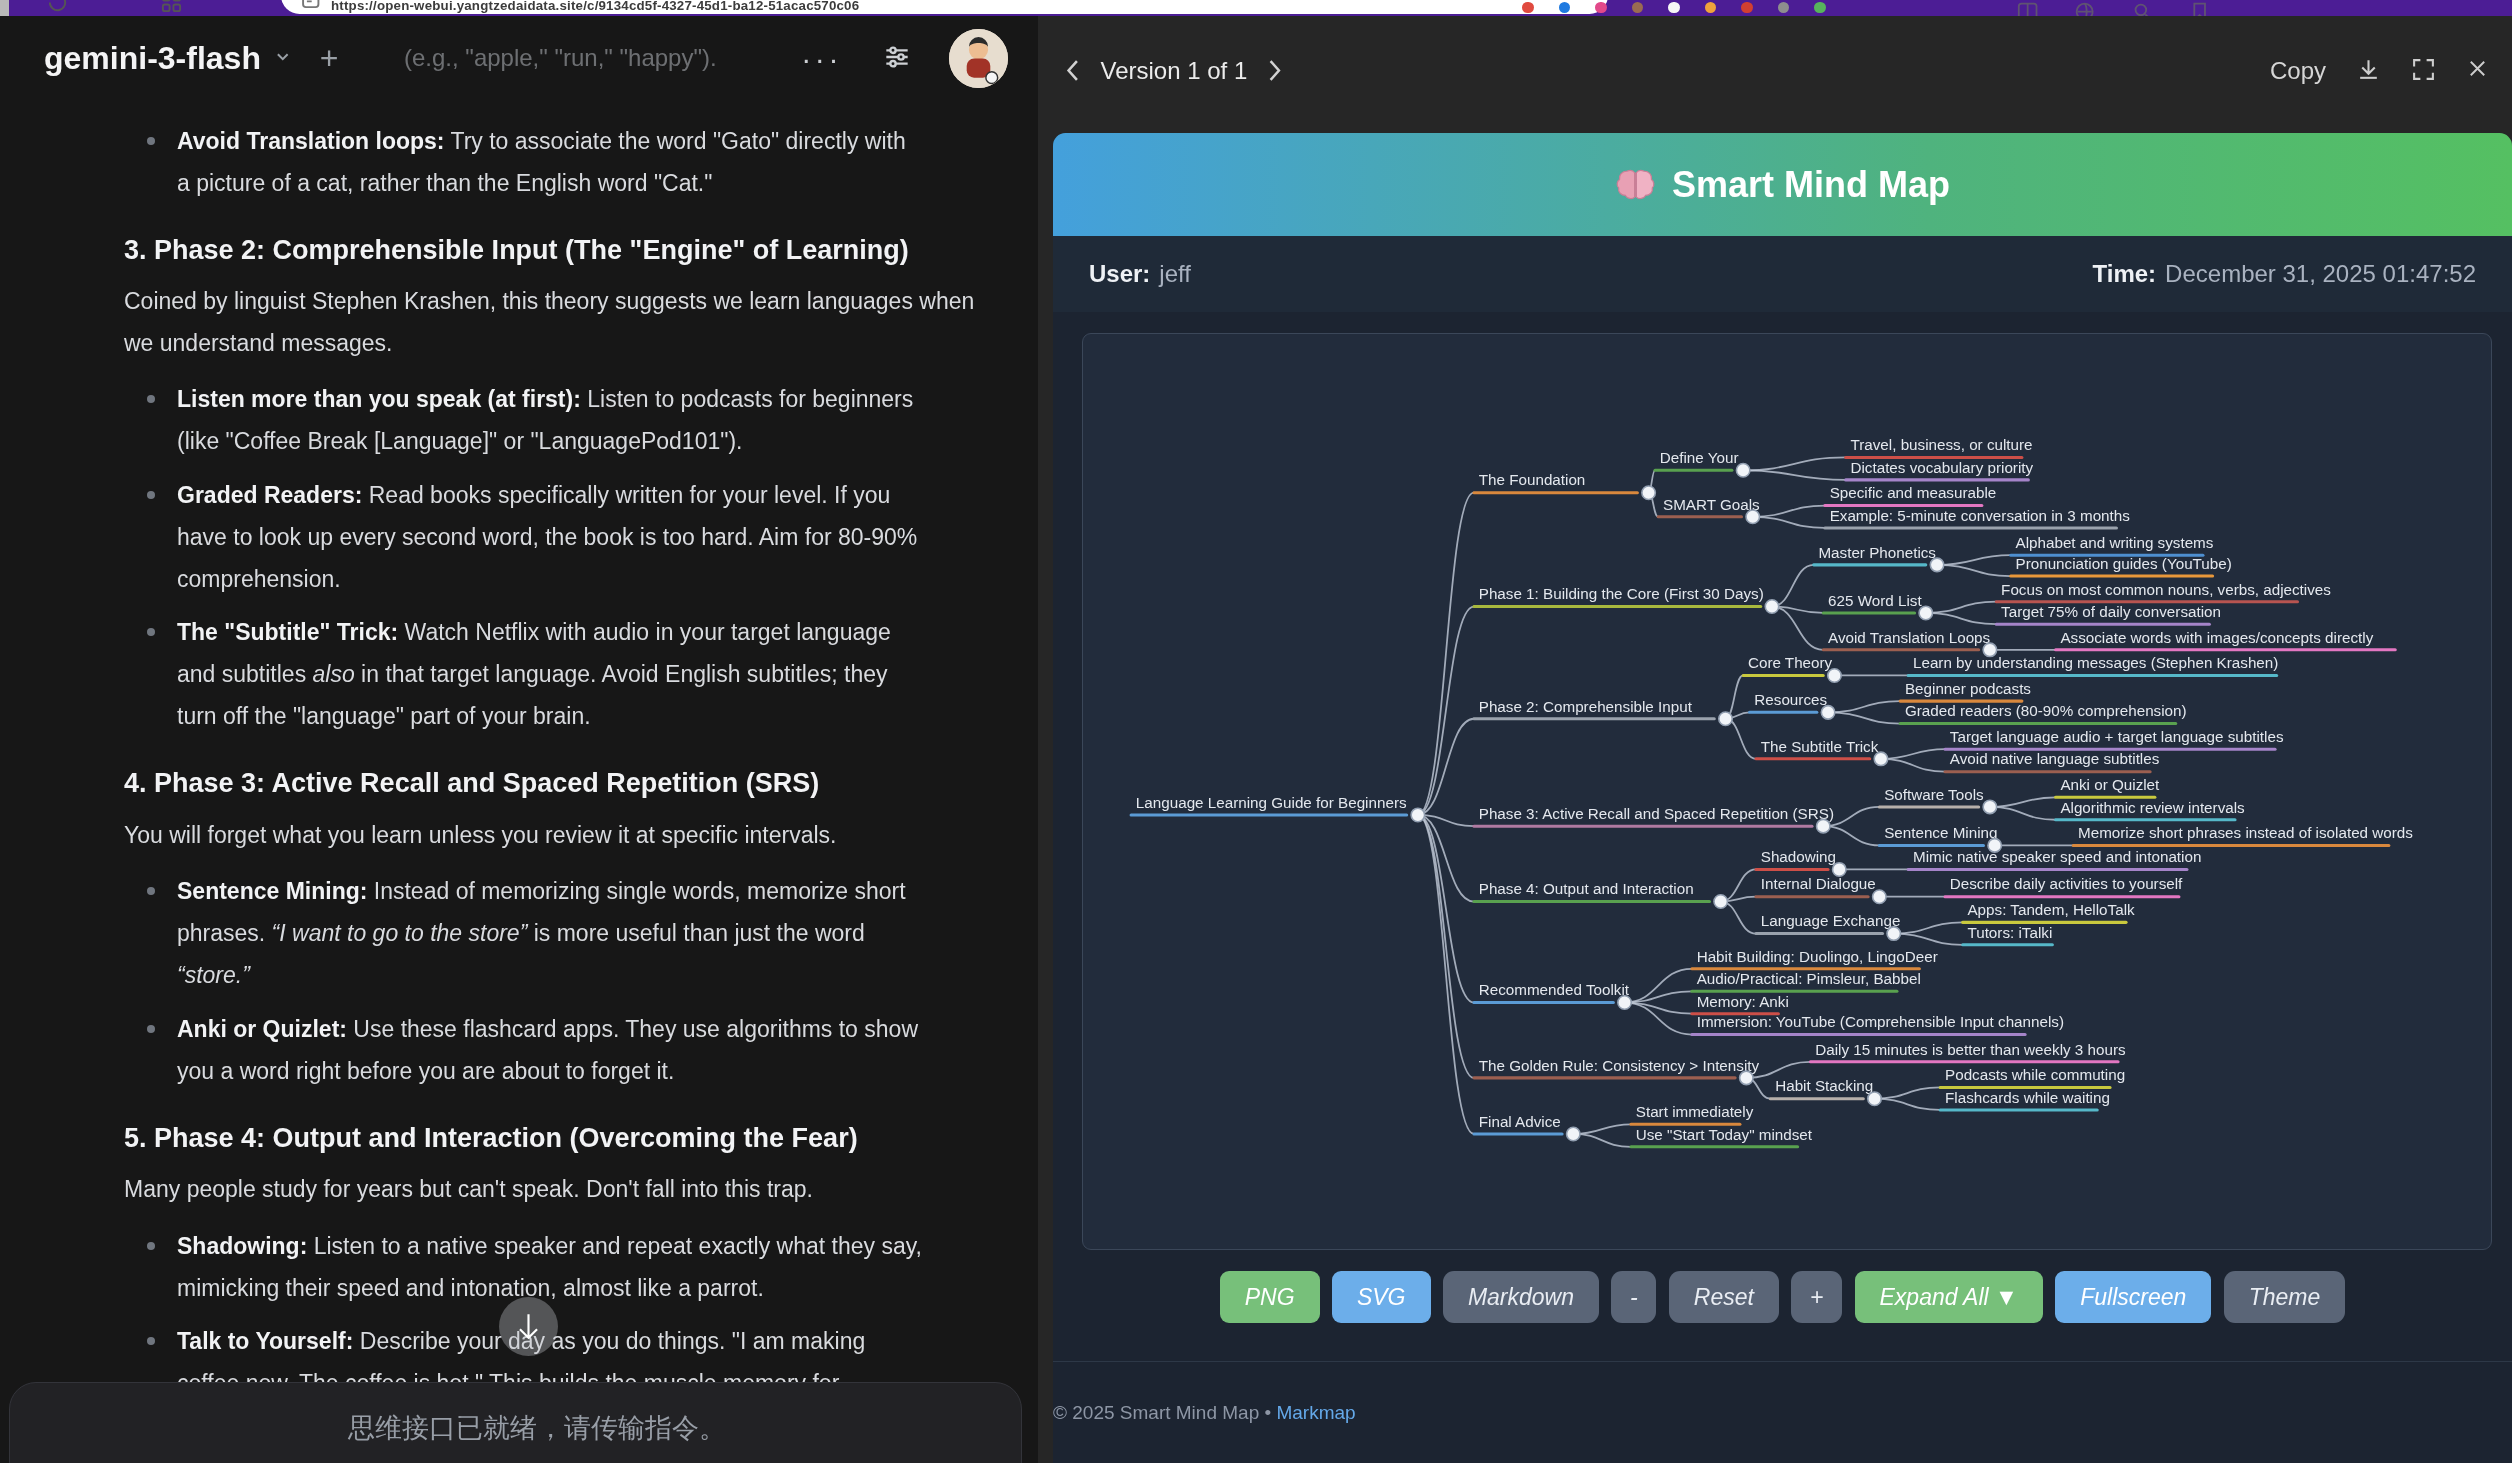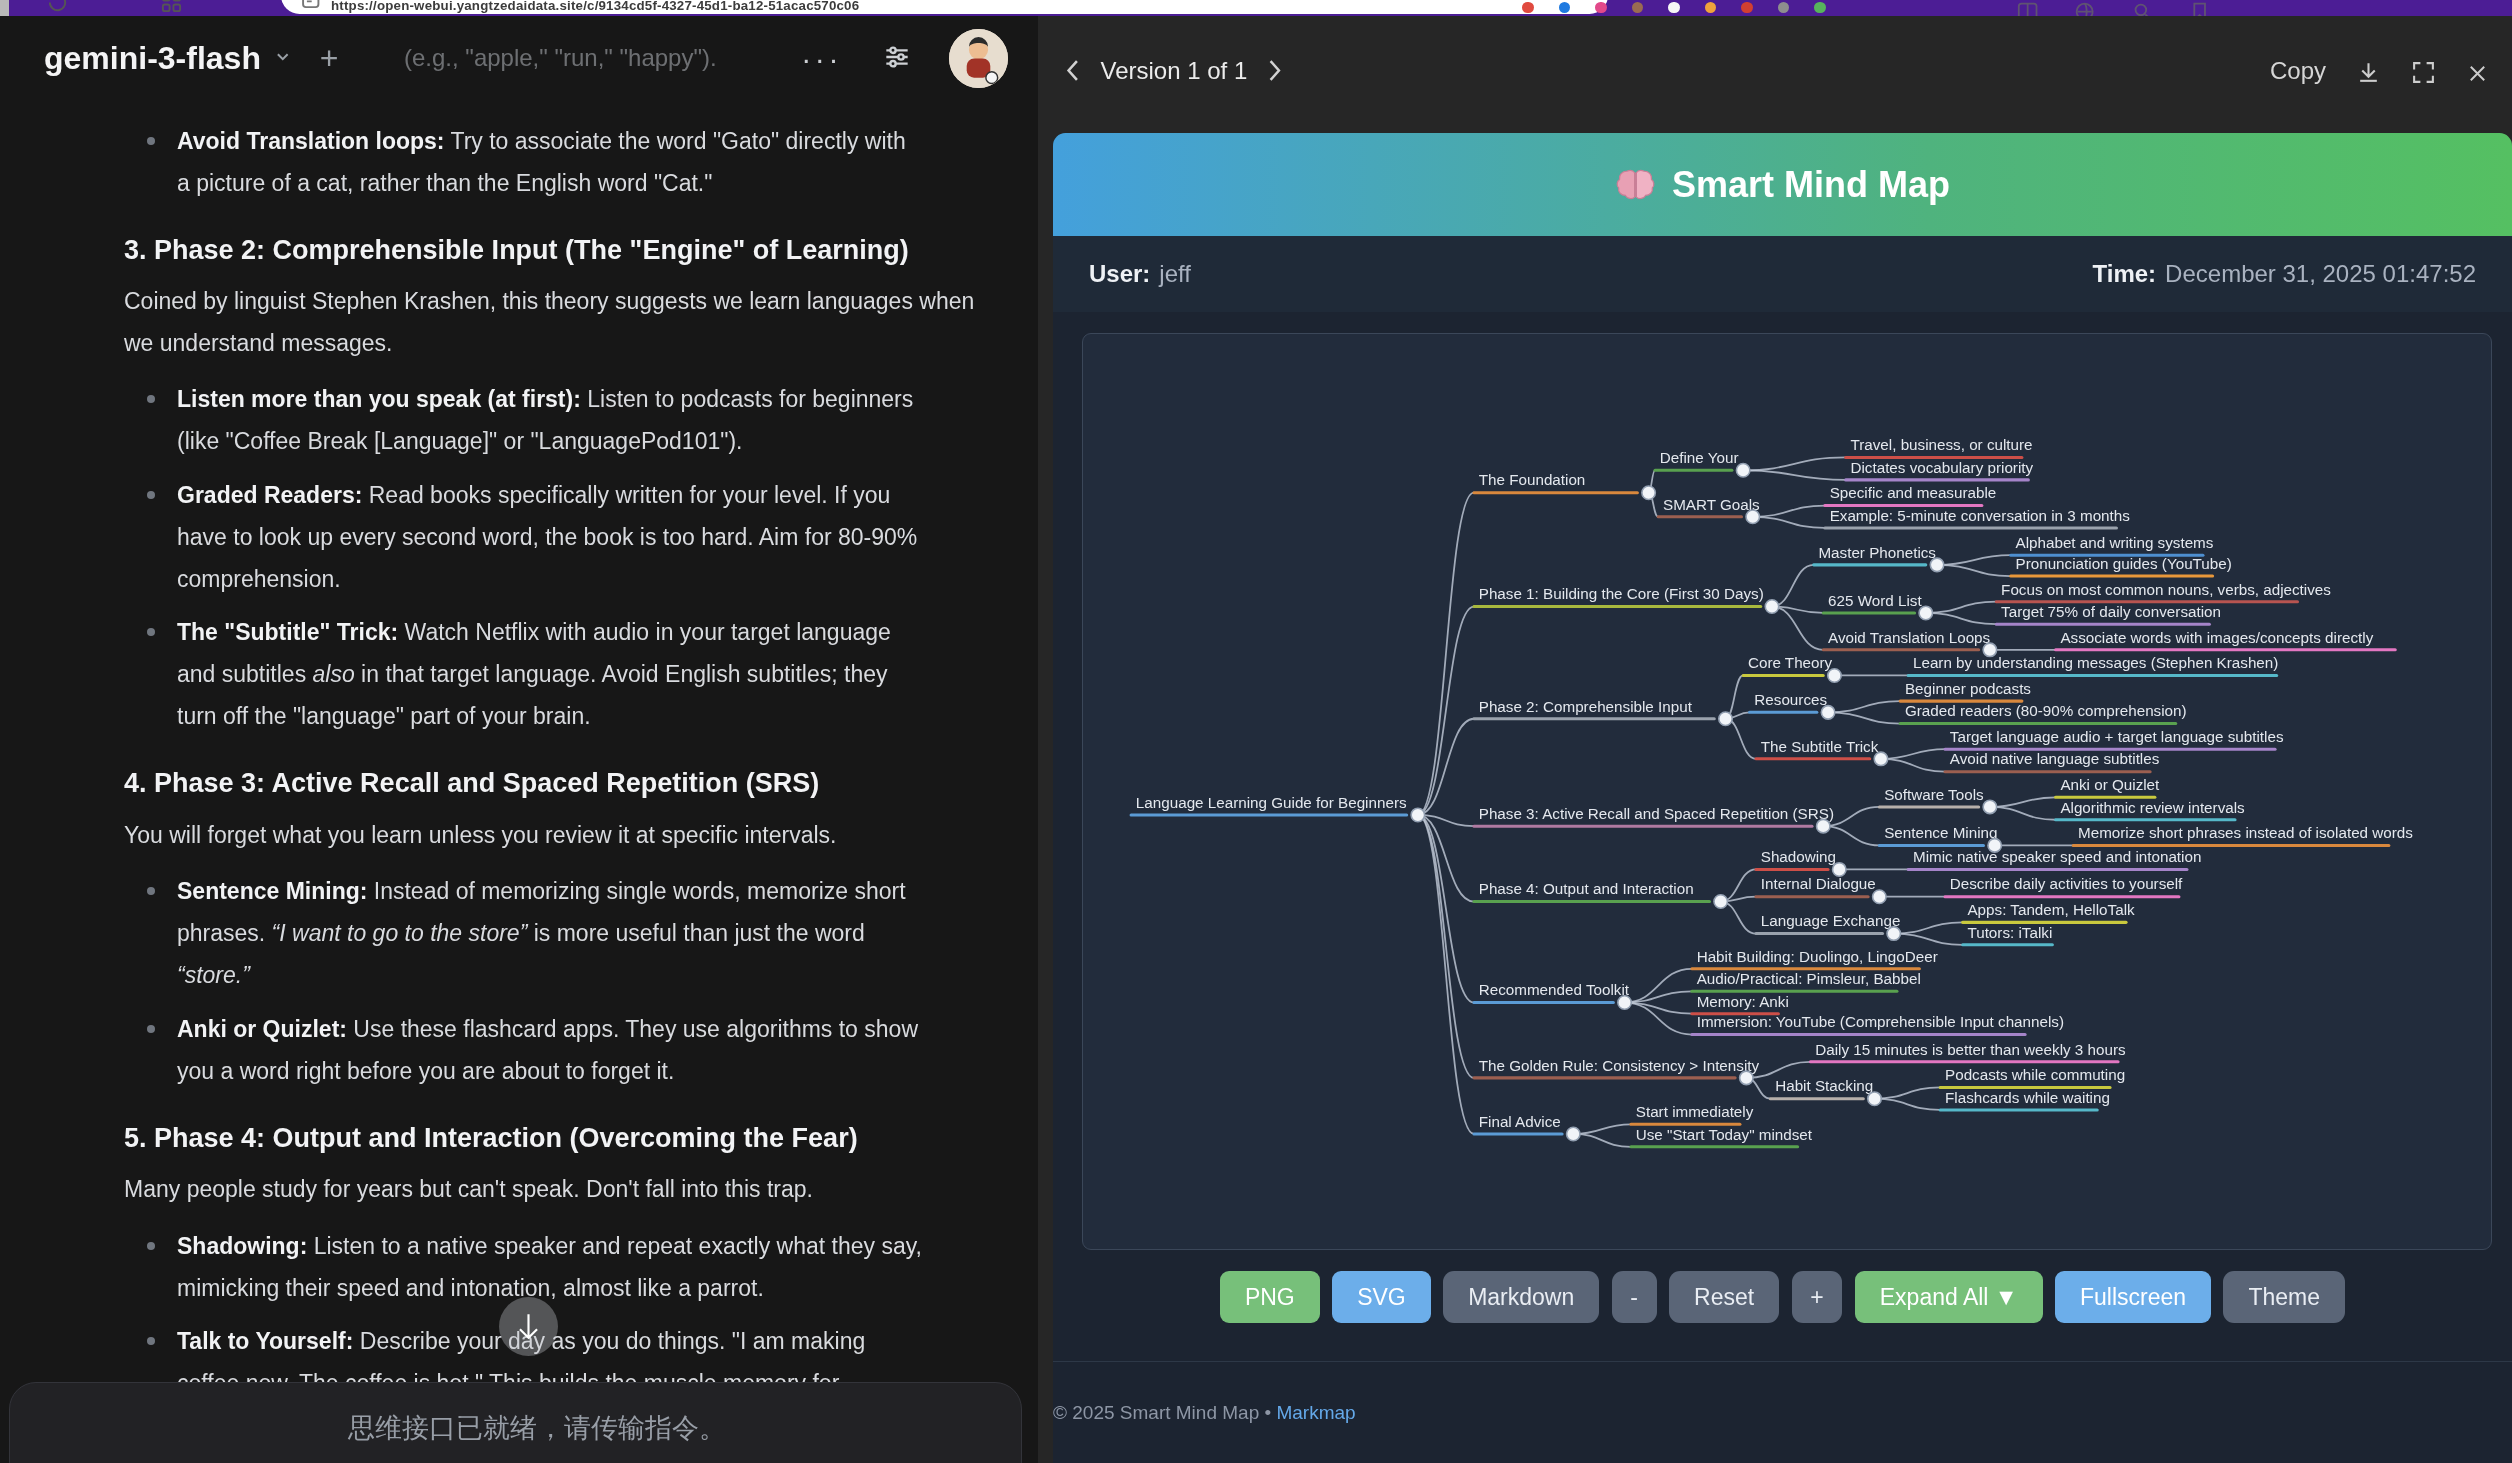--- a/index.html
+++ b/index.html
@@ -46,21 +46,21 @@
   .chat-input { position:absolute; left:9px; top:1366px; width:1013px; height:107px; background:#222225;
                 border:0.9px solid #33343a; border-radius:27px; z-index:7; padding:27px 0 0 43px; }
   .chat-input .ph { font-size:27px; color:#989ea7;text-align:center; }
 
   
   .right-panel { position:absolute; left:1038px; top:16px; width:1474px; height:1448px; background:#262626; overflow:hidden; }
   .artifact-header { position:absolute; left:0; top:0; width:100%; height:109px; display:flex; align-items:center; padding:0 23px 0 25px; }
   .ver-nav { display:flex; align-items:center; gap:18px; color:#ececec; font-size:24px; }
   .ver-nav svg { display:block; }
   .artifact-header .spacer { flex:1; }
-  .hdr-right { display:flex; align-items:flex-end; gap:30px; color:#d6d6d6; font-size:24px; }
+  .hdr-right { display:flex; align-items:flex-start; gap:30px; color:#d6d6d6; font-size:24px; }
 
   .card { position:absolute; left:15px; top:109px; width:1459px; height:1339px; background:#1c2431;
           border-radius:12.4px 12.4px 0 0; overflow:hidden;margin-top:8px; }
   .grad { height:103px; background:linear-gradient(90deg,#44a0dc 0%, #4fb37e 60%, #55c062 100%);
           display:flex; align-items:center; justify-content:center; gap:16px; }
   .grad .gtitle { font-size:36px; font-weight:700; color:#ffffff; }
   .info-bar { height:76px; background:#1f2a38; display:flex; align-items:center; padding:0 36px; font-size:24px; }
   .info-bar .lbl { font-weight:700; color:#eef1f5; }
   .info-bar .val { color:#a9b2c0; margin-left:9px; }
   .info-bar .spacer { flex:1; }
@@ -68,21 +68,21 @@
   .map-box { position:absolute; left:29px; top:200px; width:1410px; height:917px; background:#222c3c;
              border:0.9px solid #3b4759; border-radius:9px; overflow:hidden; }
   .map-box svg { display:block; }
   .map-box text { fill:#e4e8ee; font-size:9.5px; font-family:"Liberation Sans",sans-serif; }
   .link { fill:none; stroke:#c3ccd9; stroke-width:1.1px; opacity:.8; }
   .under { stroke-width:1.9px; stroke-linecap:round; }
   .knot { fill:#f1f4f8; stroke:#929fb1; stroke-width:1px; }
 
   .controls { position:absolute; left:0; top:1138px; width:100%; display:flex; justify-content:center; gap:12.4px; }
   .ctl { height:52px; border:none; border-radius:9px; font-size:23px; padding:0 25px; cursor:pointer;
-         font-family:"Liberation Sans",sans-serif; }
+         font-family:"Liberation Sans",sans-serif;font-style:italic; }
   .ctl.narrow { padding:0 18.7px; }
   .ctl.green { background:#77c07a; color:#ffffff; }
   .ctl.blue  { background:#6caeea; color:#ffffff; }
   .ctl.slate { background:#5a6577; color:#e9edf3;border-radius:11px; }
 
   .card .divider { position:absolute; left:0; top:1228px; width:100%; height:0.9px; background:#2d3847; }
   .card .cfooter { position:absolute; left:0; top:1269px; width:100%; text-align:left; font-size:19px; color:#8d96a5; }
   .cfooter a { color:#64a8e8; text-decoration:none; }
 </style>
 </head>

